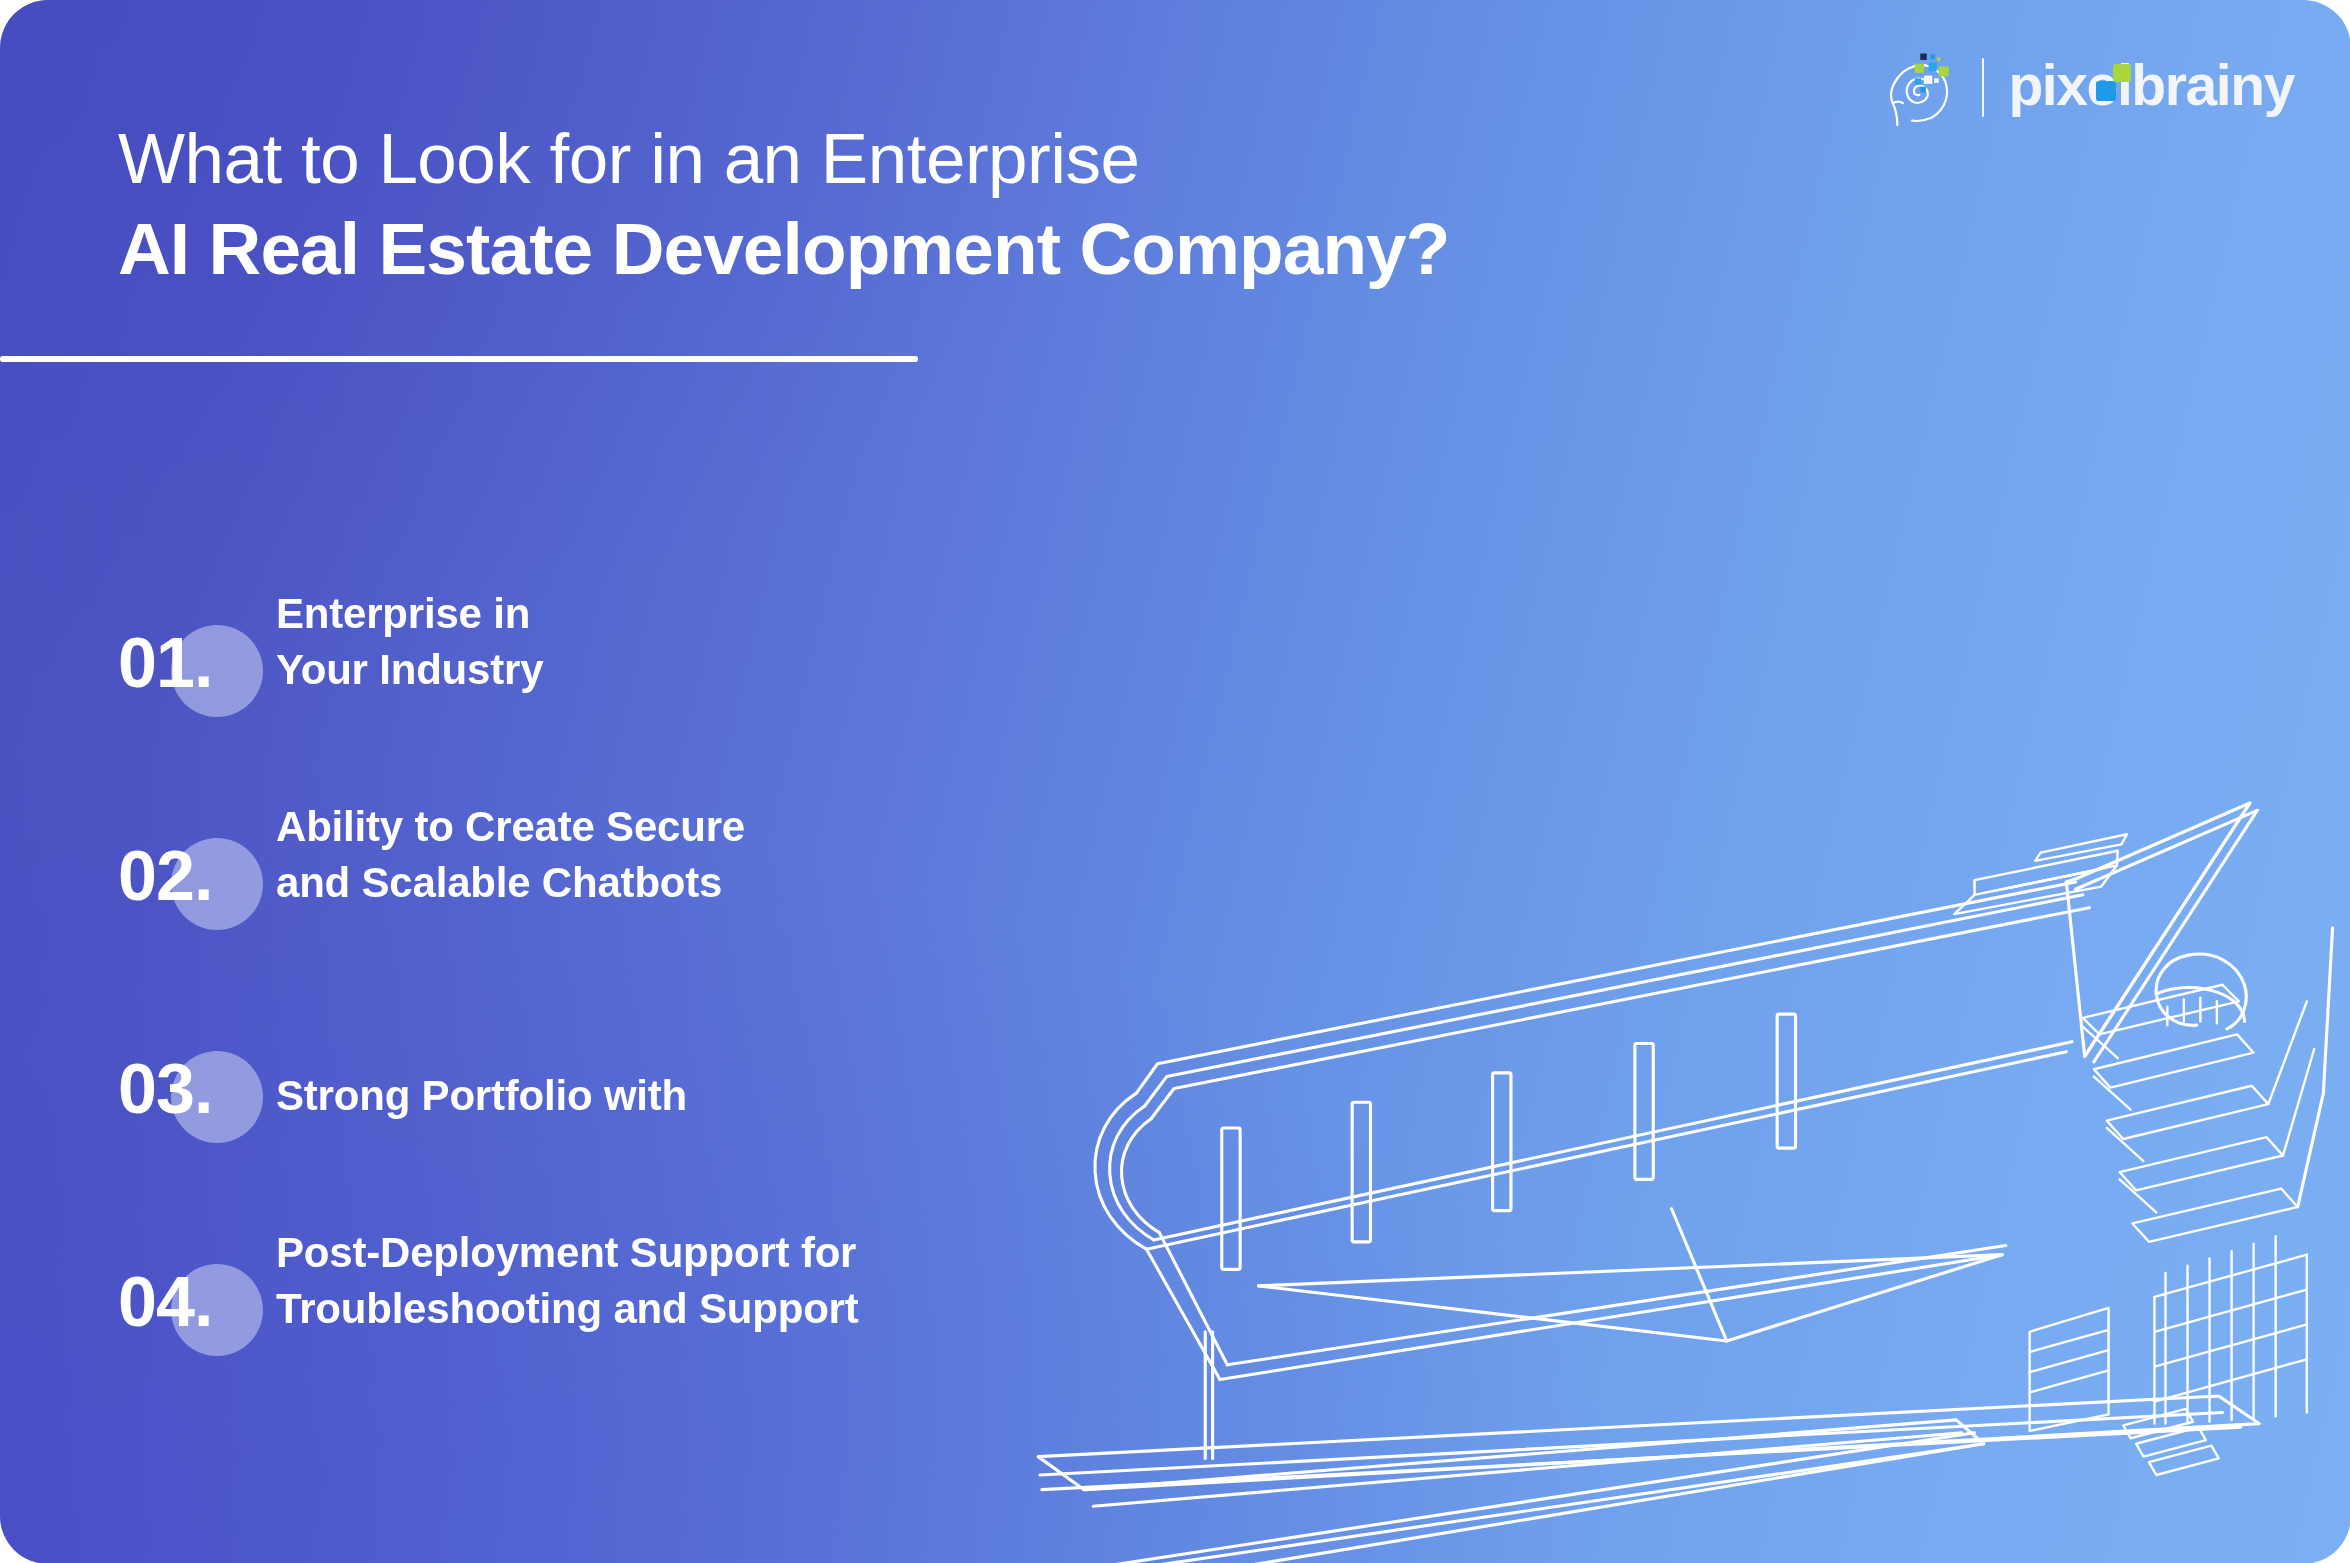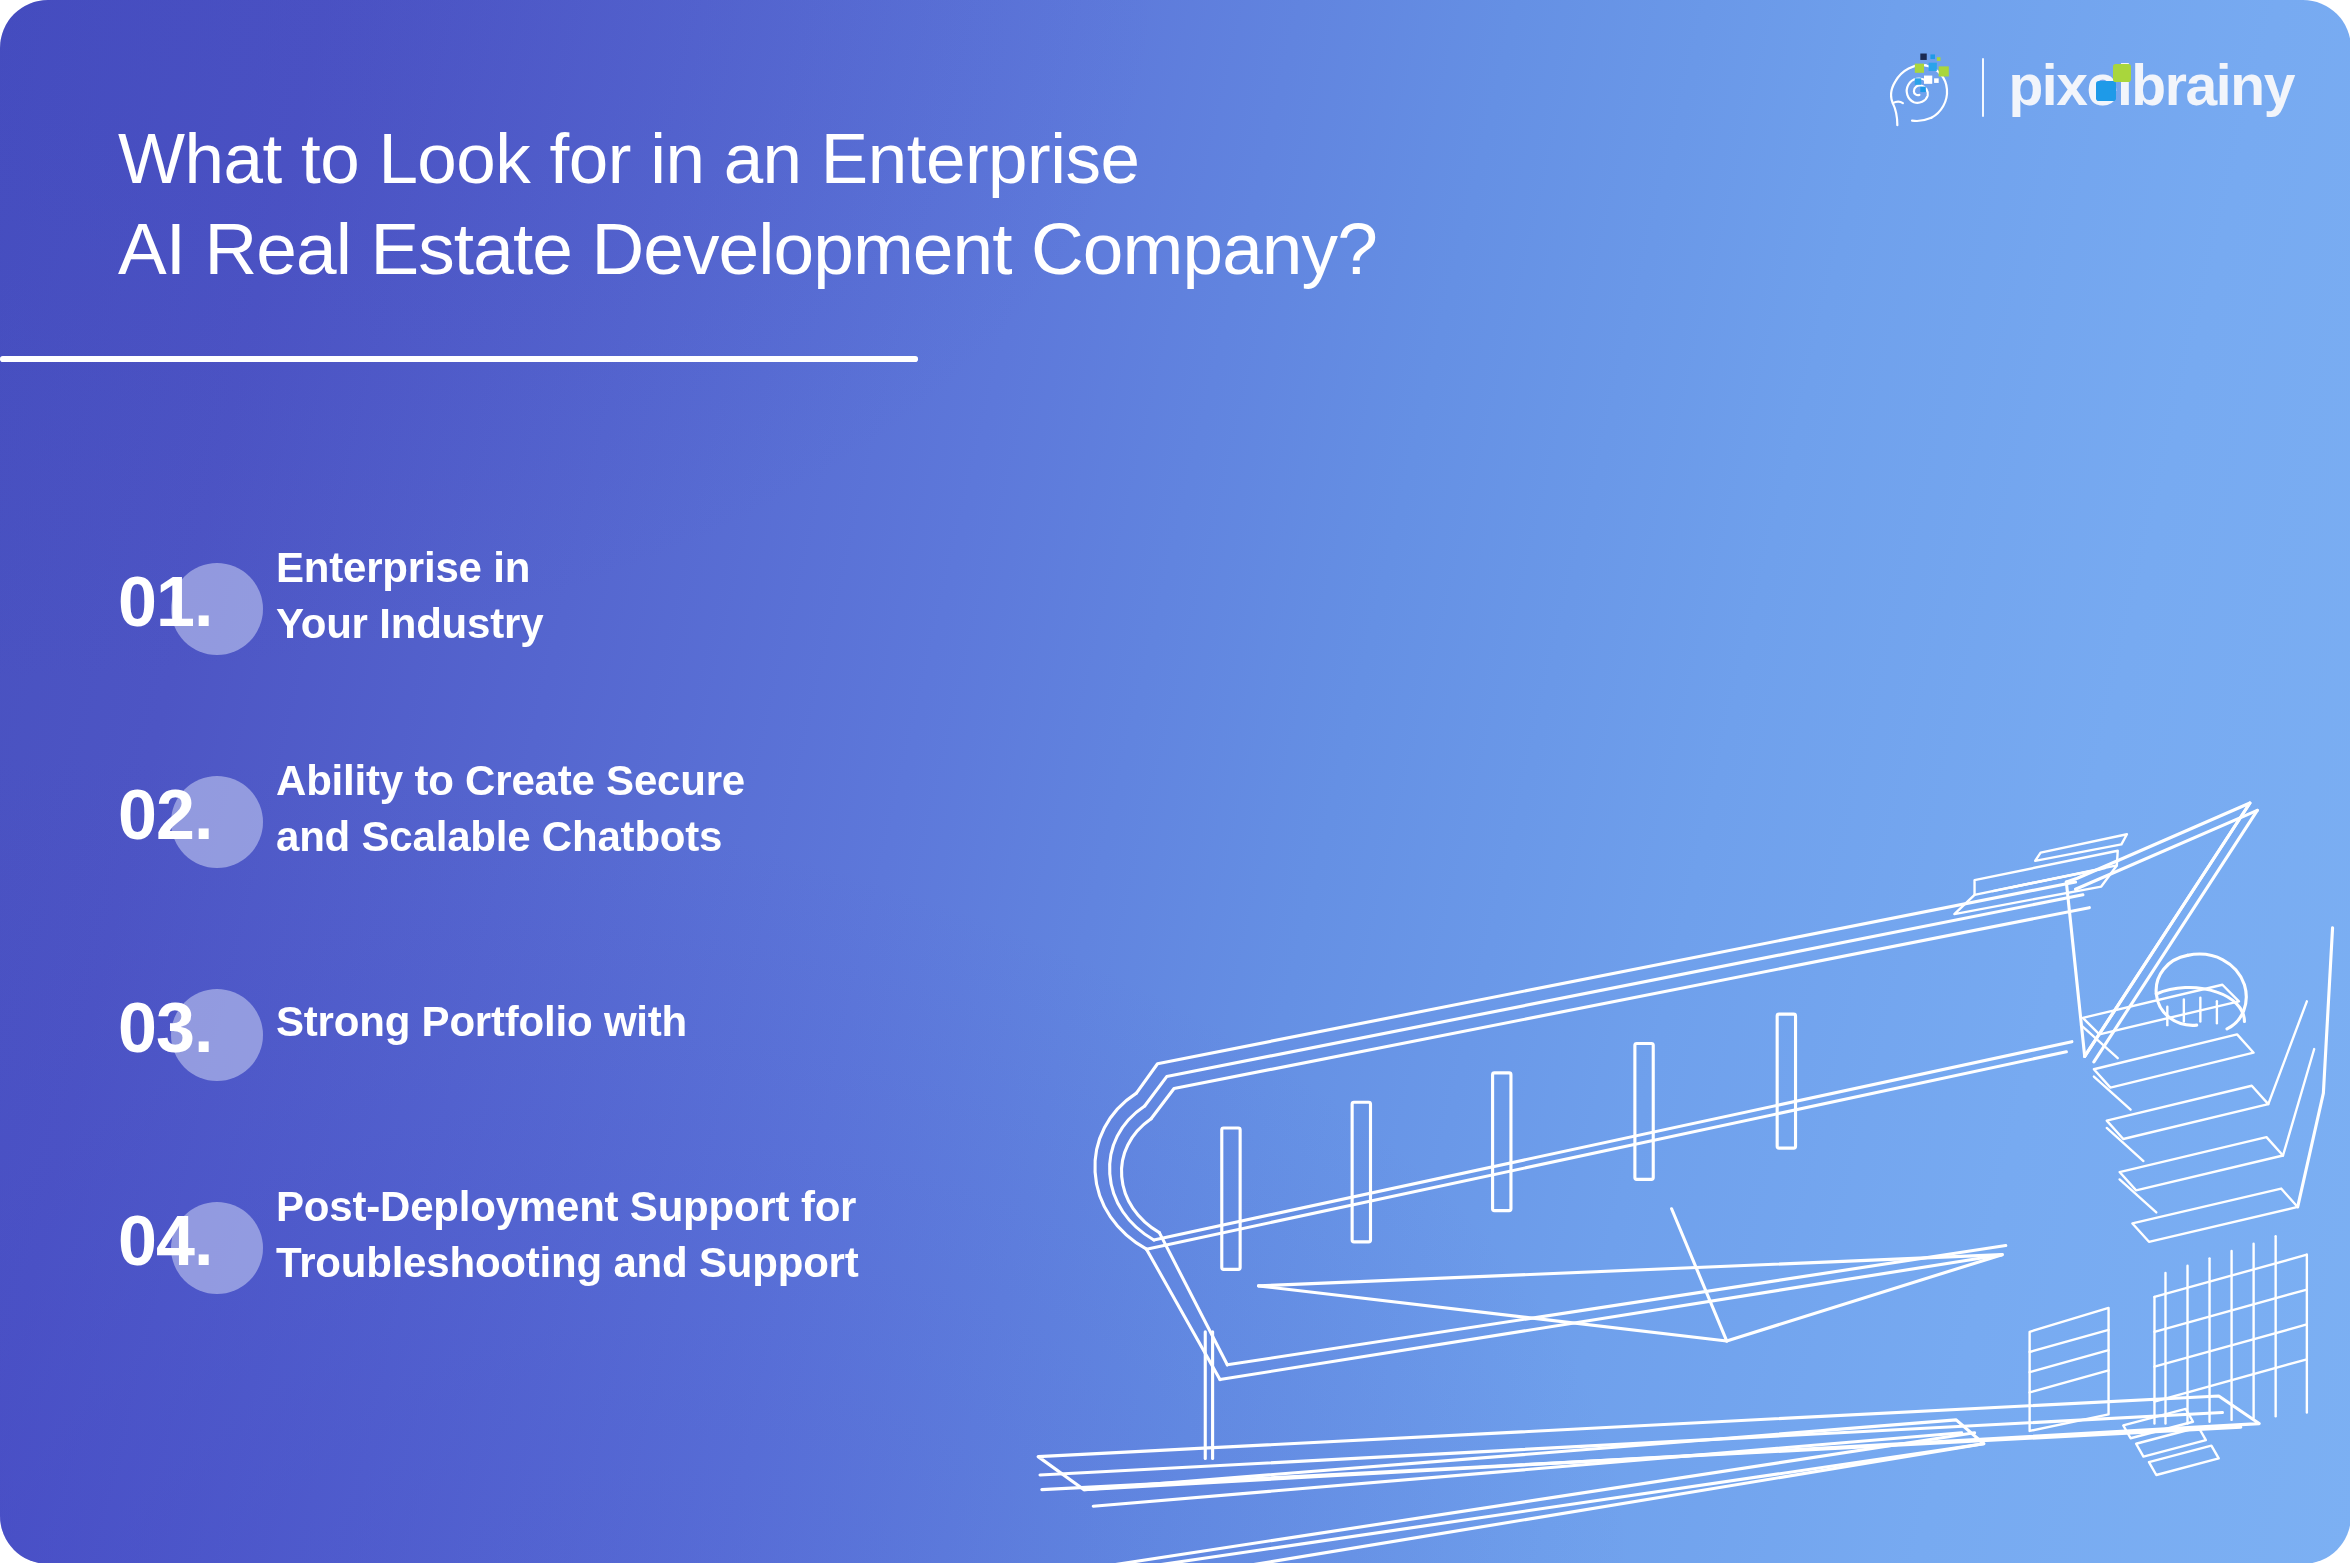--- a/index.html
+++ b/index.html
@@ -69,40 +69,40 @@
   #title{
     position:absolute; left:118px; top:118px;
     z-index:5; color:#ffffff;
   }
   #title .l1{
     font-size:71px; font-weight:400;
     letter-spacing:-0.5px; line-height:1.16;
     white-space:nowrap;
   }
   #title .l2{
-    font-size:73px; font-weight:400;
+    font-size:73px; font-weight:700;
     letter-spacing:-0.9px; line-height:1.18;
     white-space:nowrap;
     margin-top:5.5px;
   }
   #rule{
     position:absolute; left:0; top:356px;
     width:918px; height:5.5px;
     background:#ffffff; border-radius:2.8px;
     z-index:5;
   }
 
   
   #list{
     position:absolute; left:118px; top:485px;
     z-index:5; width:1047px;
   }
   .item{
     position:relative;
-    display:flex; align-items:center;
+    display:flex; align-items:flex-end;
     height:213px;
   }
   .numwrap{
     position:relative;
     width:147px; flex:0 0 147px;
     display:flex; align-items:center;
     padding-top:20px;
   }
   .circle{
     position:absolute;

